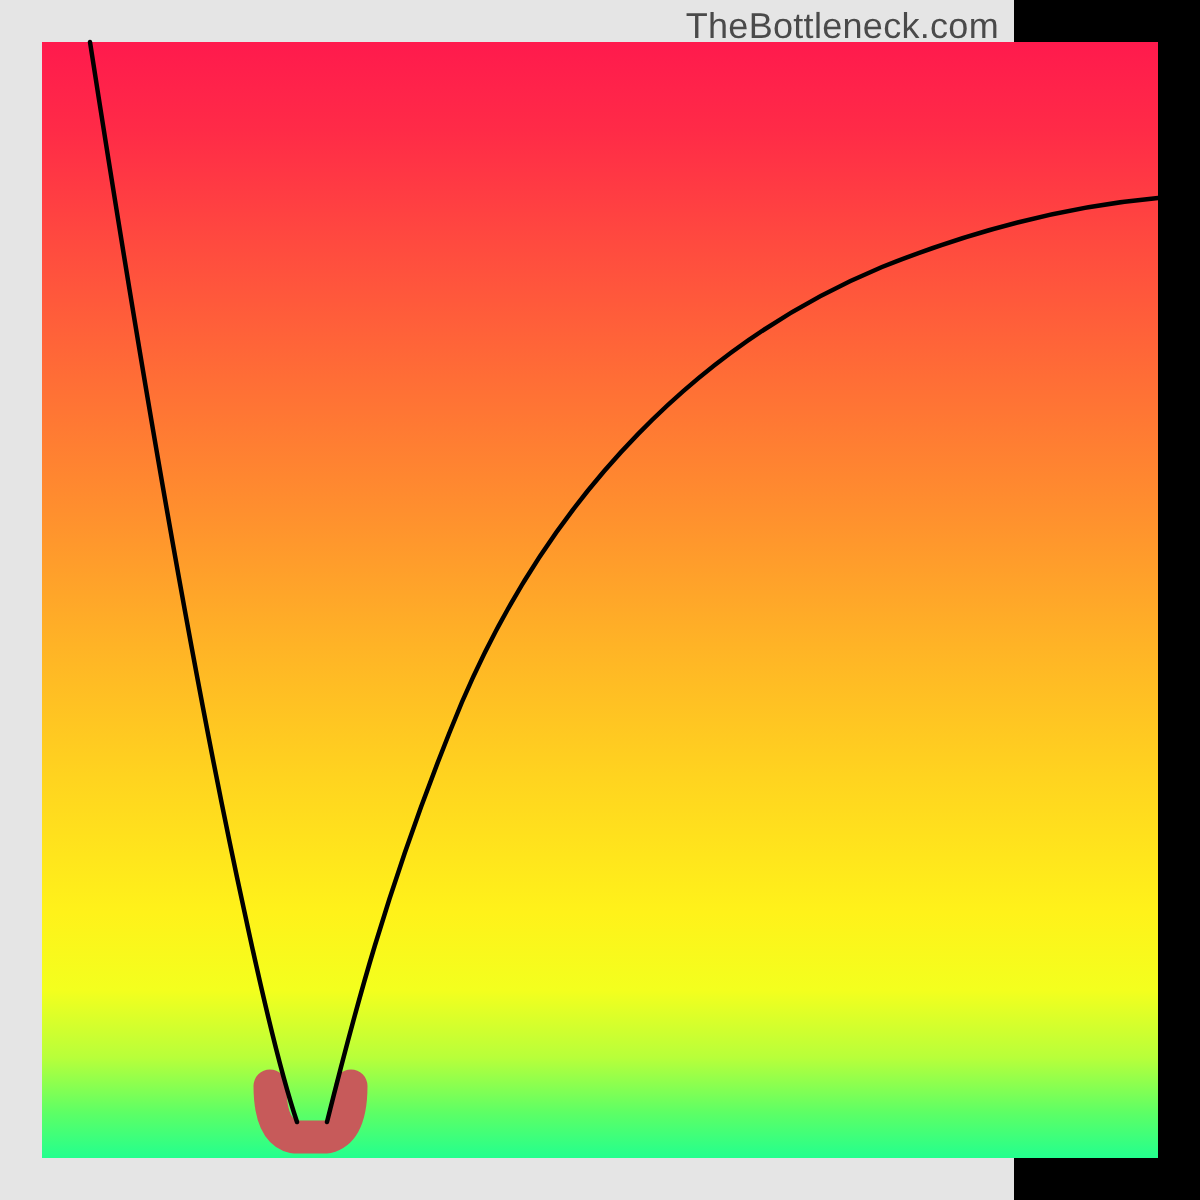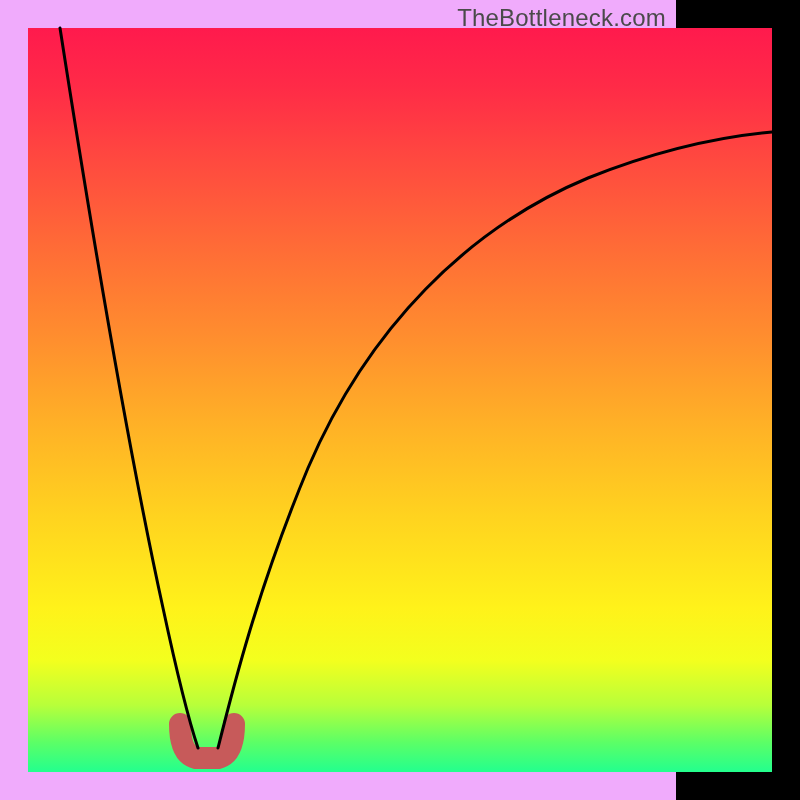--- a/index.html
+++ b/index.html
@@ -10,21 +10,21 @@
     background: #000;
     overflow: hidden;
     font-family: Arial, Helvetica, sans-serif;
   }
   .frame {
     position: absolute;
     top: 0;
     left: 0;
     width: 676px;
     height: 800px;
-    background: #f0abfc;
+    background: #e5e5e5;
   }
   .plot {
     position: absolute;
     top: 28px;
     left: 28px;
     width: 744px;
     height: 744px;
     
     background: linear-gradient(
       to bottom,

